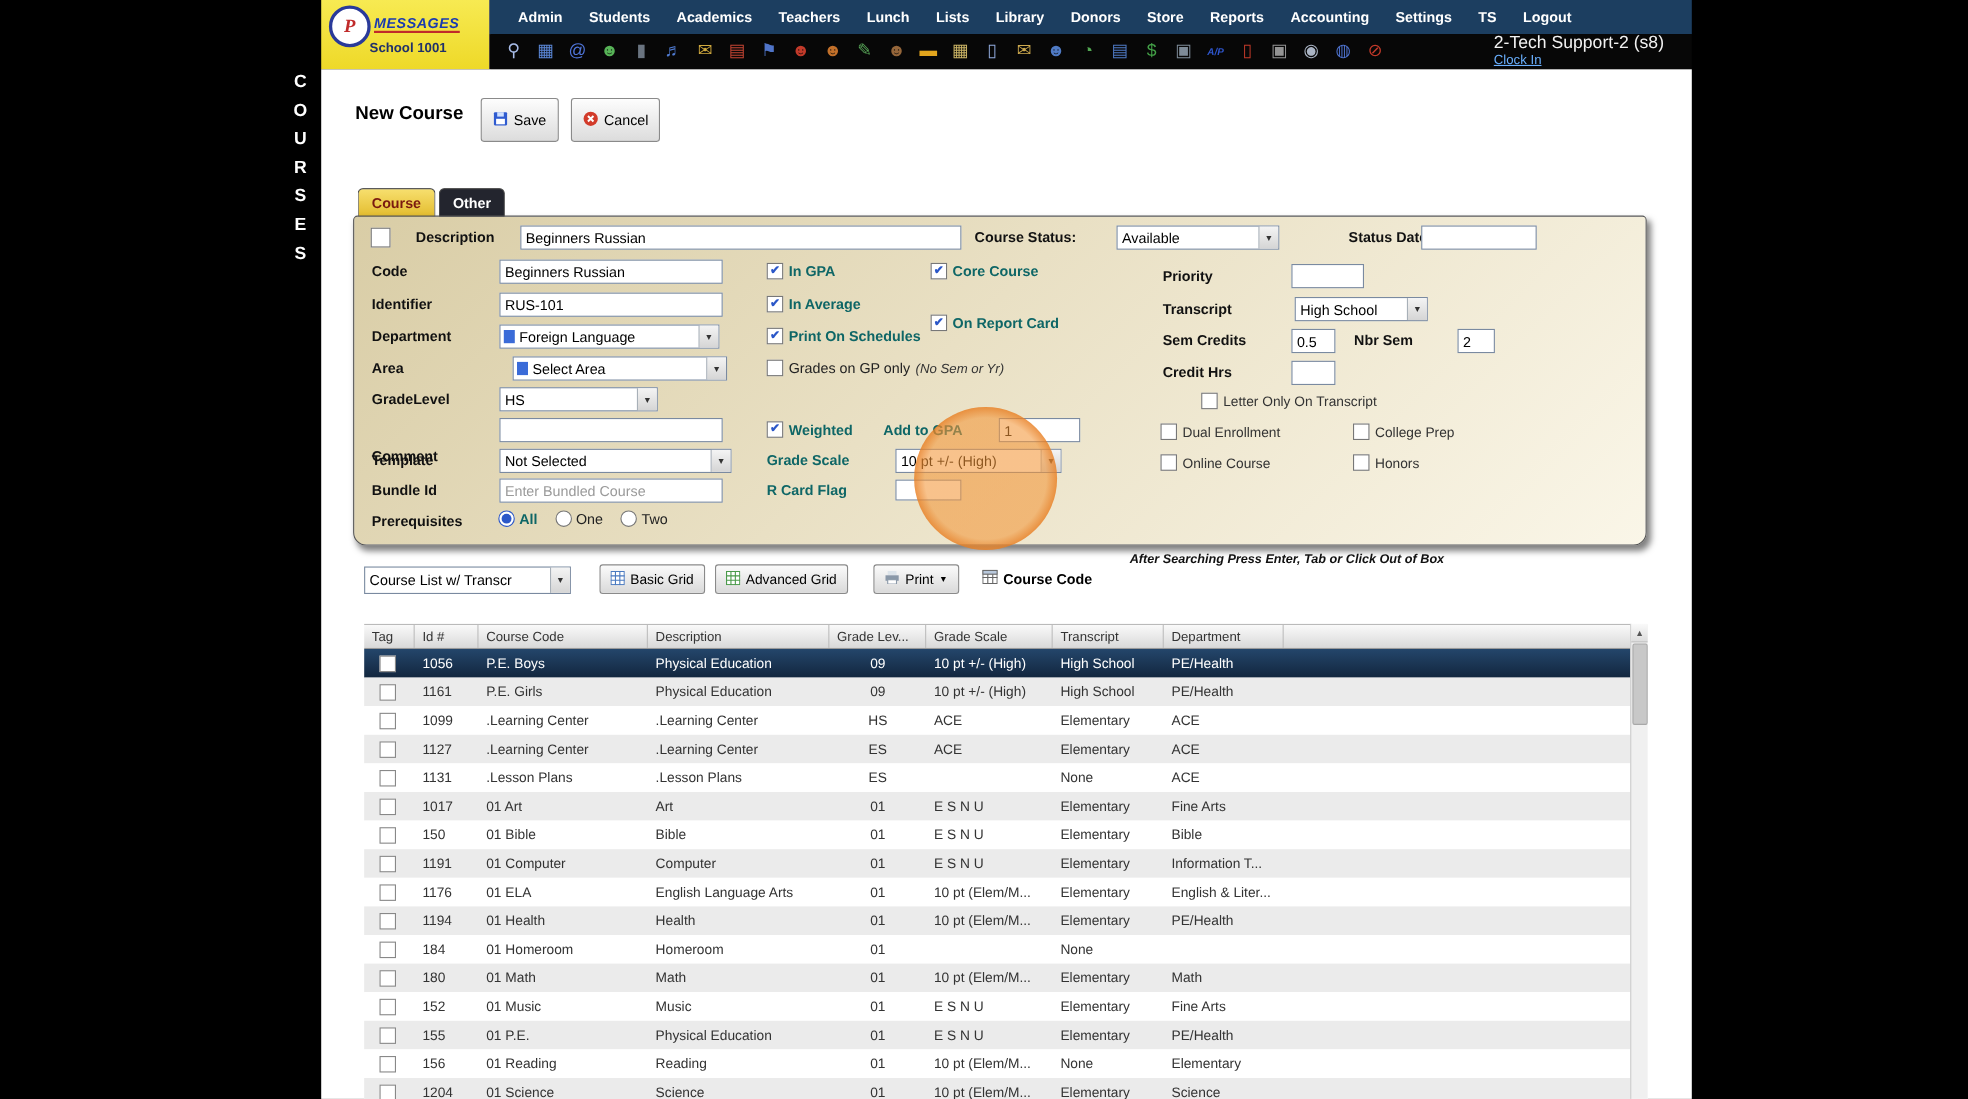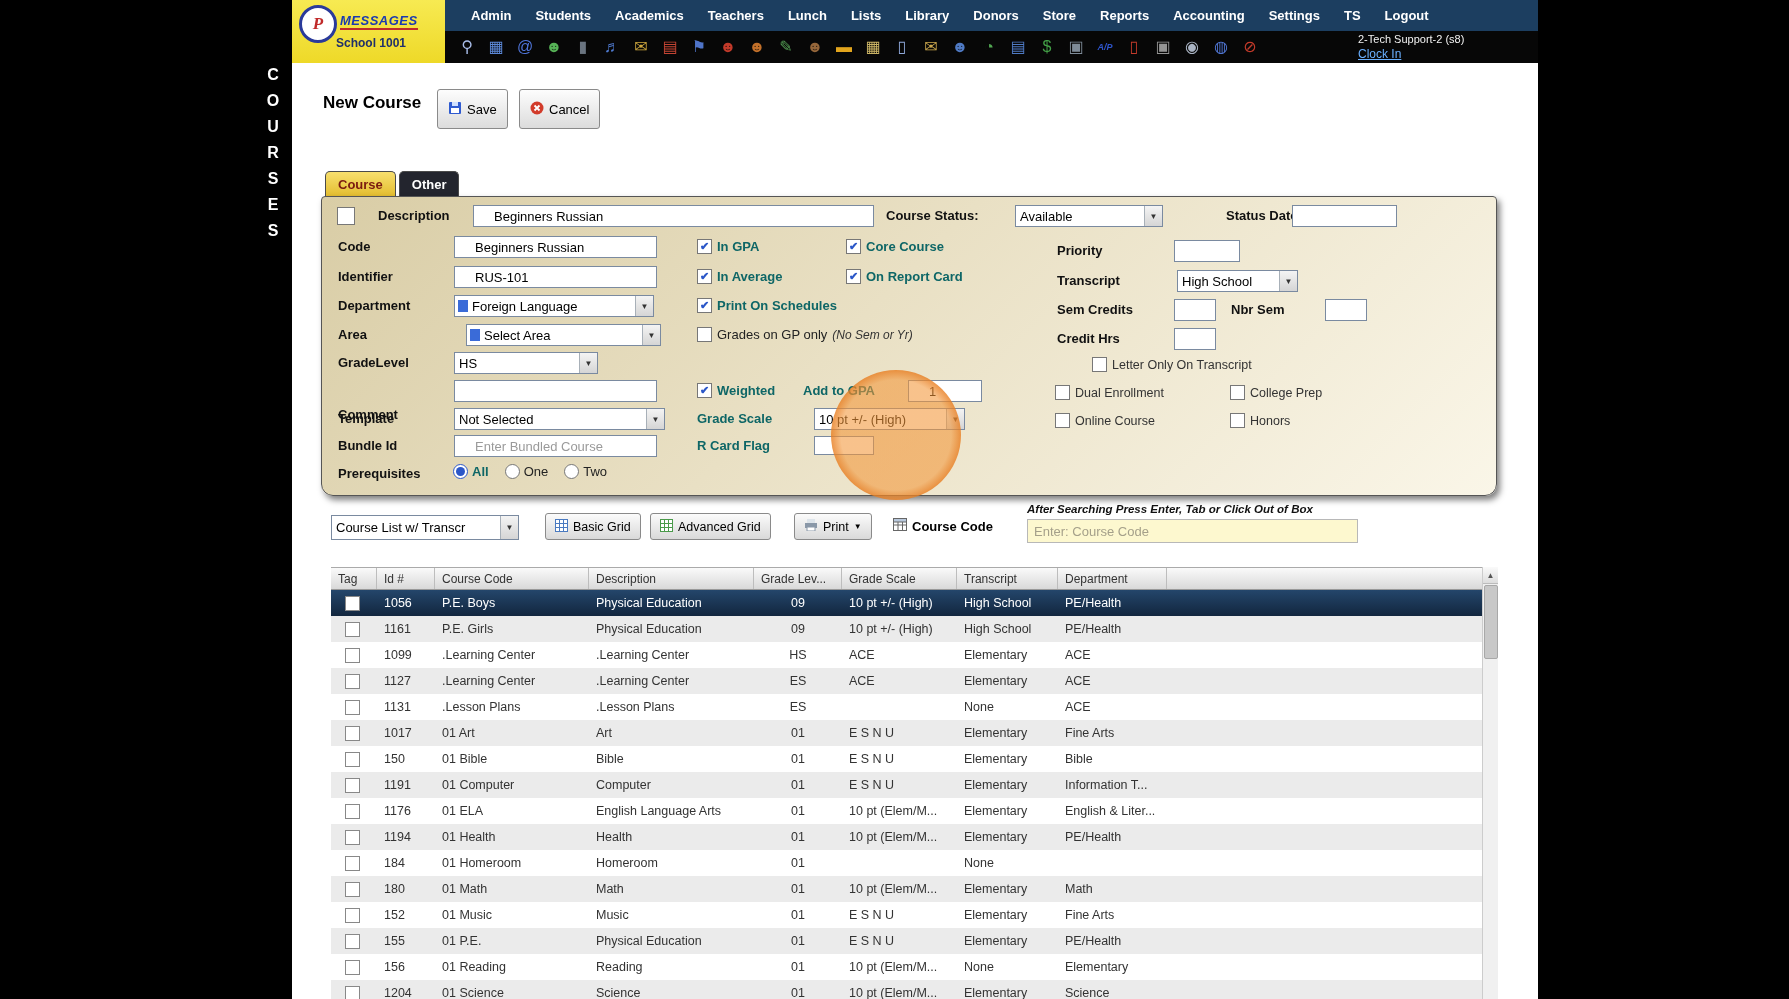--- a/index.html
+++ b/index.html
@@ -20,21 +20,21 @@
         display:flex;align-items:center;padding-left:14px;box-sizing:border-box;}
   .nav-item{padding:0 12px;color:#fff;font-weight:bold;font-size:13px;cursor:pointer;white-space:nowrap;}
 
   .toolbar{position:absolute;left:445px;top:31px;width:1093px;height:32px;background:#070707;
         display:flex;align-items:center;gap:9px;padding-left:12px;box-sizing:border-box;}
   .tb-icon{width:20px;height:20px;display:flex;align-items:center;justify-content:center;
         font-size:16px;line-height:20px;cursor:pointer;}
   .tb-icon.small{font-size:9px;font-weight:bold;font-style:italic;}
 
   .userbox{position:absolute;left:1358px;top:33px;line-height:13px;}
-  .user-name{color:#f2f2f2;font-size:11px;}
+  .user-name{color:#f2f2f2;font-size:16px;}
   .clock-link{color:#6ab0ff;font-size:12px;text-decoration:underline;cursor:pointer;display:inline-block;margin-top:2px;text-align:center;}
 
   
   .side-letters{position:absolute;left:260px;top:66px;width:26px;text-align:center;}
   .side-letters div{color:#fff;font-weight:bold;font-size:16px;height:26px;}
 
   
   .main{position:absolute;left:292px;top:63px;width:1246px;height:936px;background:#fff;}
 
   .page-title{position:absolute;left:31px;top:30px;font-size:17px;font-weight:bold;color:#000;}
@@ -48,21 +48,21 @@
   .tab.active{background:linear-gradient(#f7df6e,#e3bc2e);color:#7a1a10;}
   .tab.other{background:#23252e;color:#fff;}
 
   
   .panel{position:absolute;left:29px;top:133px;width:1174px;height:298px;
         background:linear-gradient(135deg,#d9cda6,#e9e0c4 45%,#faf6e8);
         border:1px solid #555;border-radius:4px 4px 12px 12px;
         box-shadow:3px 4px 6px rgba(0,0,0,.5);}
   .flabel{position:absolute;font-size:13px;font-weight:bold;color:#111;white-space:nowrap;}
   .tlabel{position:absolute;font-size:13px;font-weight:bold;color:#0e6666;white-space:nowrap;}
-  .fin{position:absolute;height:22px;border:1px solid #7a8aa0;font-size:13px;padding:0 20px;
+  .fin{position:absolute;height:22px;border:1px solid #7a8aa0;font-size:13px;padding:0 4px;
        box-sizing:border-box;background:#fff;font-family:inherit;color:#000;}
   .fin::placeholder{color:#9a9a9a;}
   .fsel{position:absolute;height:22px;background:#fff;border:1px solid #7a8aa0;display:flex;
         align-items:center;font-size:13px;cursor:pointer;box-sizing:border-box;}
   .fsel .txt{flex:1;padding-left:4px;white-space:nowrap;overflow:hidden;color:#000;}
   .fsel .arrow{width:17px;align-self:stretch;background:linear-gradient(#f4f4f4,#d5d5d5);
         border-left:1px solid #a8b0b8;display:flex;align-items:center;justify-content:center;
         font-size:8px;color:#333;}
   .selmark{width:10px;height:12px;background:#3a6bd8;margin-left:3px;flex:0 0 auto;}
   .chk{position:absolute;display:flex;align-items:center;gap:5px;}
@@ -296,21 +296,21 @@
       </span>
       <span class="flabel" style="left:735px;top:46px;">Priority</span>
       <input class="fin" style="left: 852px; top: 43px; width: 66px;">
 
       <span class="flabel" style="left:16px;top:72px;">Identifier</span>
       <input class="fin" style="left: 132px; top: 69px; width: 203px;" value="RUS-101">
       <span class="chk" style="left:375px;top:72px;">
         <span class="box checked"></span>
         <span class="lbl">In Average</span>
       </span>
-      <span class="chk" style="left:524px;top:72px;">
+      <span class="chk" style="left:524px;top:89px;">
         <span class="box checked"></span>
         <span class="lbl">On Report Card</span>
       </span>
       <span class="flabel" style="left:735px;top:76px;">Transcript</span>
       <div class="fsel" style="left:855px;top:73px;width:121px;">
         <span class="txt">High School</span>
         <span class="arrow">▼</span>
       </div>
 
       <span class="flabel" style="left:16px;top:101px;">Department</span>
@@ -443,21 +443,20 @@
     </button>
     <div class="cc-label">
       <span><svg width="14" height="13">
             <rect x="0.5" y="0.5" width="13" height="12" fill="#fff" stroke="#666"></rect>
             <rect x="0.5" y="0.5" width="13" height="3.5" fill="#b8c8dc" stroke="#666"></rect>
             <path d="M0 7 H14 M5 4 V13 M9.5 4 V13" stroke="#666"></path>
           </svg></span>
       <span>Course Code</span>
     </div>
     <div class="hint">After Searching Press Enter, Tab or Click Out of Box</div>
-    <input class="search-in" placeholder="Enter: Course Code" style="">
 
     <div class="grid">
       <div class="gcols ghead">
 
           <div class="hc">Tag</div>
 
           <div class="hc">Id #</div>
 
           <div class="hc">Course Code</div>
 

